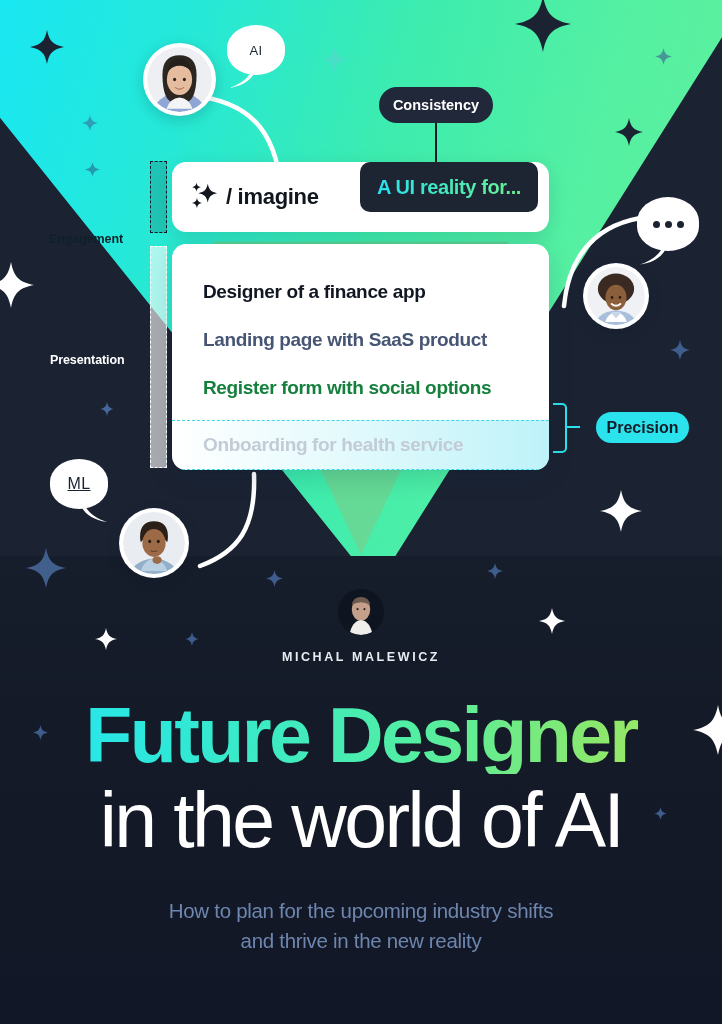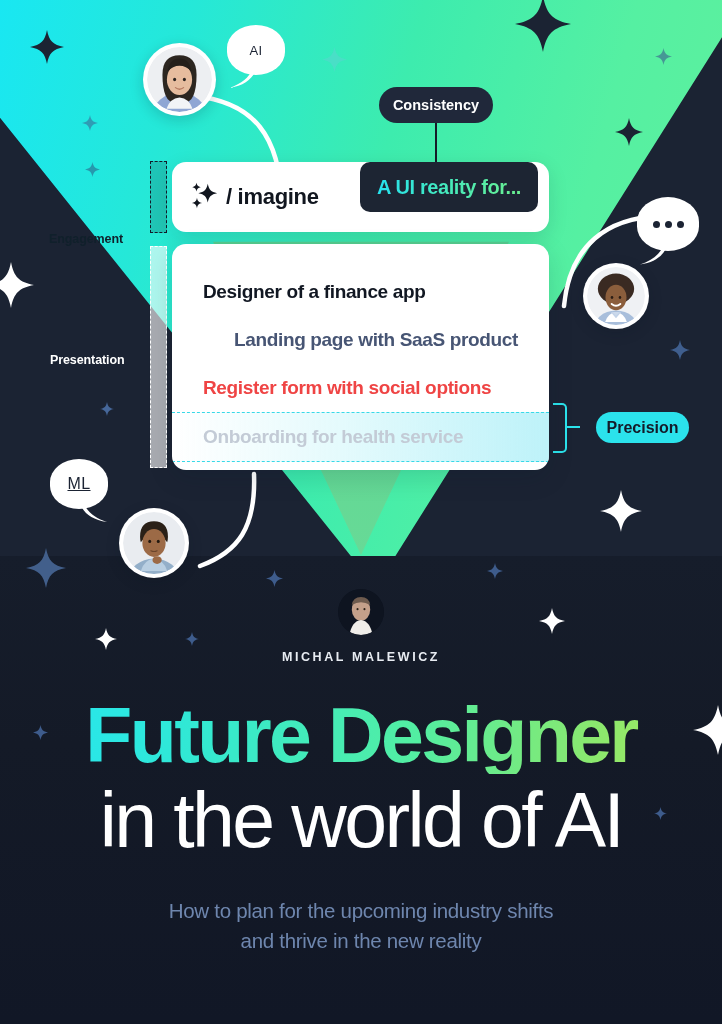--- a/index.html
+++ b/index.html
@@ -105,24 +105,24 @@
   .results-card {
     position:absolute; left:172px; top:244px; width:377px; height:226px;
     background:#fff; border-radius:14px; box-shadow:0 8px 26px rgba(10,25,40,.14);
     padding:24px 0 0 0; overflow:hidden;
   }
   .result-row {
     height:48px; display:flex; align-items:center; padding-left:31px;
     font-size:19px; font-weight:600; letter-spacing:-0.35px; position:relative;
   }
   .result-row.r0 { color:#111722; }
-  .result-row.r1 { color:#475574;justify-content:center; }
-  .result-row.r2 { color:#ef4444; }
+  .result-row.r1 { color:#475574; }
+  .result-row.r2 { color:#15803d; }
   .result-row.r3 {
-    color:#C3CBD6; margin-top:0;
+    color:#C3CBD6; margin-top:8px;
     background:linear-gradient(90deg,rgba(230,252,254,0) 0%,rgba(206,246,250,.55) 45%,rgba(178,240,248,.85) 100%);
     border:1.4px dashed #38D9E8; border-right:none; border-left:none;
     height:50px; width:100%;
   }
   .r3::before {
     content:""; position:absolute; left:0; top:-1.4px; bottom:-1.4px;
     width:1.4px; background:transparent;
   }
 
   

